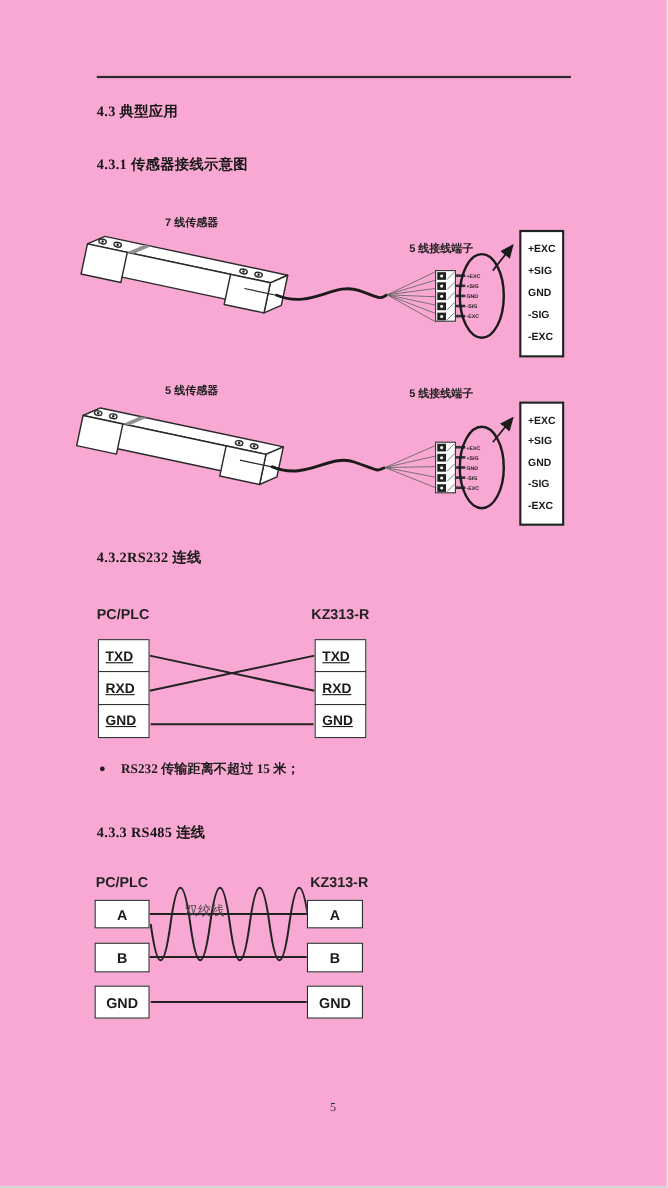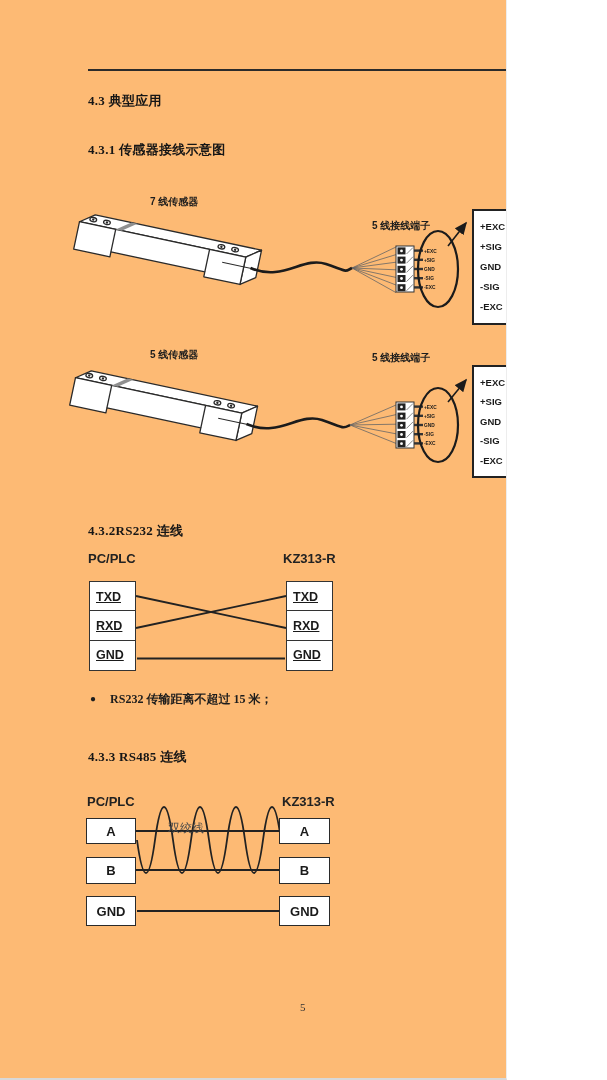--- a/index.html
+++ b/index.html
@@ -1,18 +1,18 @@
 <!DOCTYPE html>
 <html><head>
 <meta charset="utf-8">
 <style>
   * { margin:0; padding:0; box-sizing:border-box; }
   html,body { background:#ffffff; }
   #page {
-    position:relative; width:507px; height:1080px; background:#fdba74;
+    position:relative; width:607px; height:1080px; background:#f9a8d4;
     font-family:"Liberation Serif", serif; color:#1b1b1b; overflow:hidden;
     border-right:1px solid #ededed; border-bottom:2px solid #d8d8d8;
   }
   .abs { position:absolute; }
   .rule { background:#2b2b2b; height:2.4px; }
   .h-sec {
     font-family:"Liberation Serif", serif; font-weight:700;
     font-size:13px; letter-spacing:0.3px; color:#161616; white-space:nowrap;
   }
   .diag-label {
@@ -60,21 +60,21 @@
 </style>
 </head>
 <body>
 
 <div id="page">
 
   <div class="abs rule" style="left:88px; top:69px; width:431px;"></div>
 
   <div class="abs h-sec" style="left:88px; top:92px;">4.3 典型应用</div>
   <div class="abs h-sec" style="left:88px; top:141px;">4.3.1 传感器接线示意图</div>
-  <div class="abs h-sec" style="left:88px; top:522px;">4.3.2RS232 连线</div>
+  <div class="abs h-sec" style="left:88px; top:498px;">4.3.2RS232 连线</div>
   <div class="abs h-sec" style="left:88px; top:748px;">4.3.3 RS485 连线</div>
 
   <svg class="overlay" width="607" height="1080" viewBox="0 0 607 1080">
     <defs>
       <marker id="ah" markerWidth="9" markerHeight="8" refX="7" refY="3.5" orient="auto">
         <path d="M0,0 L8,3.5 L0,7 Z" fill="#1b1b1b"></path>
       </marker>
       <g id="loadcell">
         <g transform="rotate(12)" fill="#fff" stroke="#2a2a2a" stroke-width="1.3" stroke-linejoin="round">
           <polygon points="0,12 14,2 184,2 170,12"></polygon>

